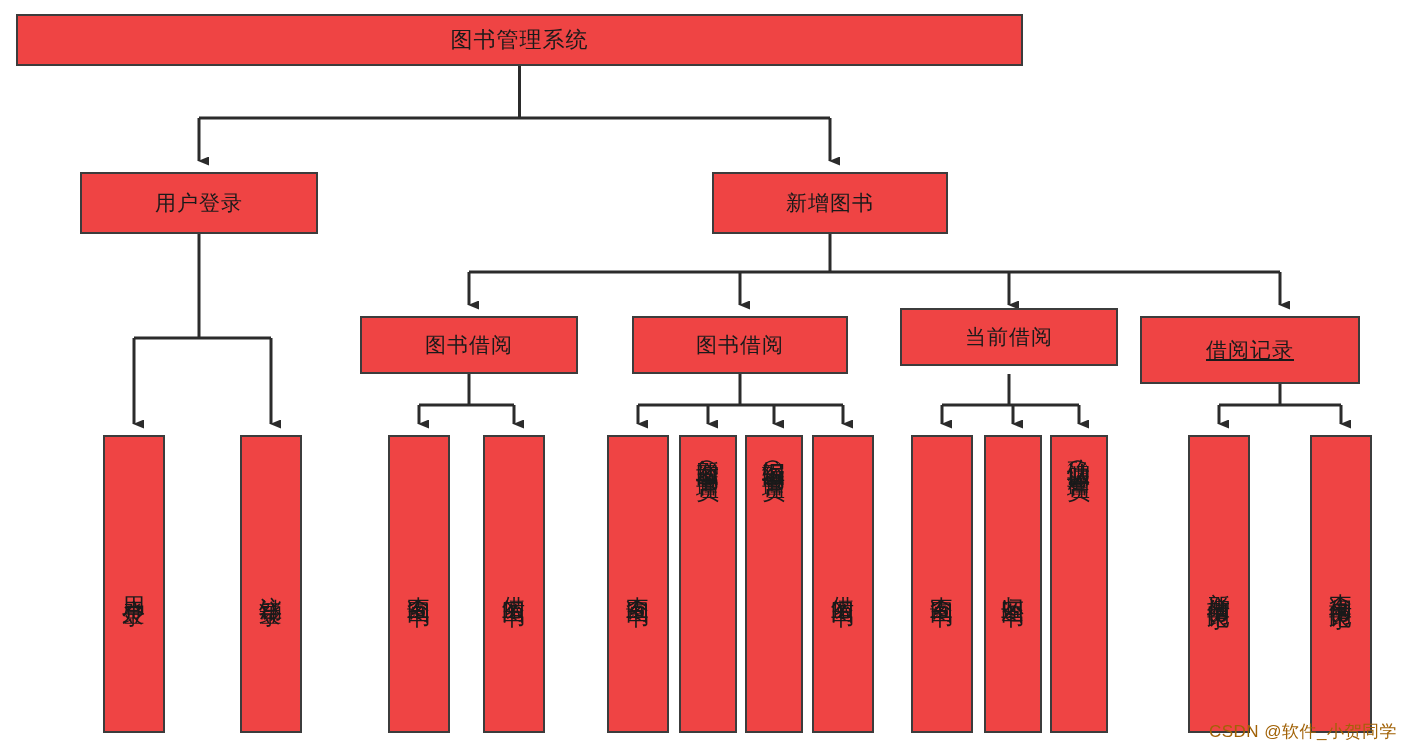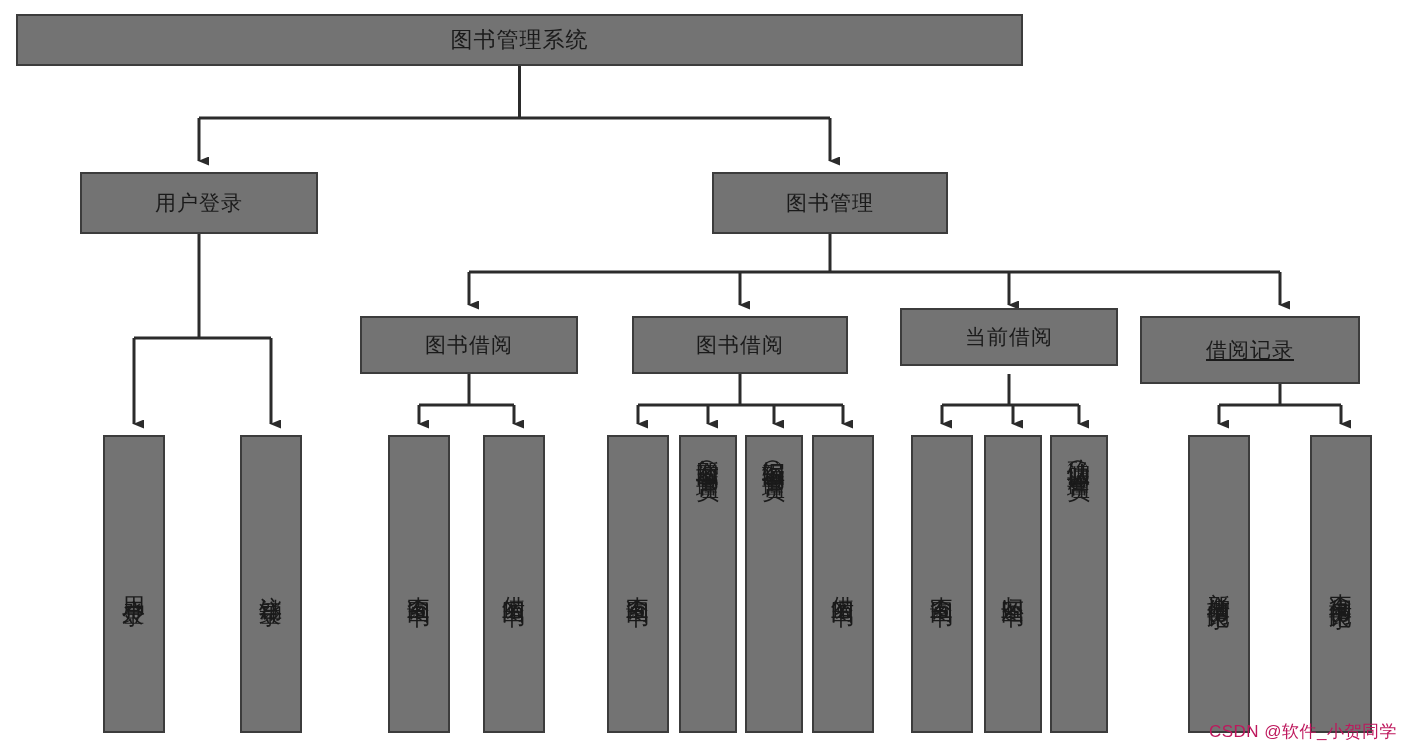--- a/index.html
+++ b/index.html
@@ -10,21 +10,21 @@
     overflow:hidden;
     position:relative;
   }
   #diagram{
     position:absolute;inset:0;
     width:1405px;height:747px;
   }
   .node{
     position:absolute;
     box-sizing:border-box;
-    background:#737373;
+    background:#ef4444;
     border:2px solid #3c3c3c;
     display:flex;
     align-items:center;
     justify-content:center;
     color:#1a1a1a;
   }
   .node .label{
     display:block;
     text-align:center;
     line-height:1.15;
@@ -52,21 +52,21 @@
   .node.v.center{align-items:center;padding-top:0;}
   svg.edges{
     position:absolute;left:0;top:0;
     width:1405px;height:747px;
     pointer-events:none;
   }
   .watermark{
     position:absolute;
     right:8px;bottom:4px;
     font-size:17px;
-    color:#be185d;
+    color:#a16207;
     letter-spacing:0.5px;
     white-space:nowrap;
     margin-left:28px;
   }
 </style>
 </head>
 <body>
 
 <div id="diagram">
   <svg class="edges" viewBox="0 0 1405 747">
@@ -112,21 +112,21 @@
       </g>
   </svg>
   <div id="node-layer">
       <div class="node h root" style="left: 16px; top: 14px; width: 1007px; height: 52px;">
         <span class="label">图书管理系统</span>
       </div>
       <div class="node h" style="left: 80px; top: 172px; width: 238px; height: 62px;">
         <span class="label">用户登录</span>
       </div>
       <div class="node h" style="left: 712px; top: 172px; width: 236px; height: 62px;">
-        <span class="label">图书管理</span>
+        <span class="label">新增图书</span>
       </div>
       <div class="node h" style="left: 360px; top: 316px; width: 218px; height: 58px;">
         <span class="label">图书借阅</span>
       </div>
       <div class="node h" style="left: 632px; top: 316px; width: 216px; height: 58px; justify-content: center;">
         <span class="label">图书借阅</span>
       </div>
       <div class="node h" style="left: 900px; top: 308px; width: 218px; height: 58px;">
         <span class="label">当前借阅</span>
       </div>

